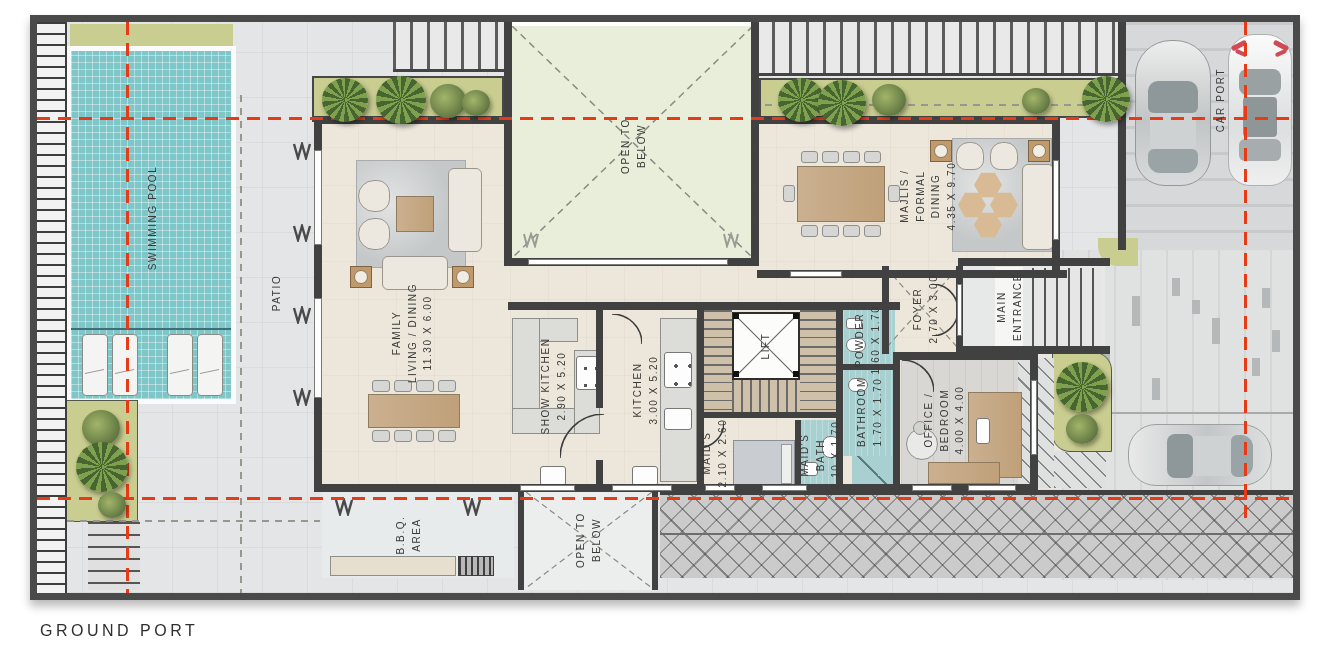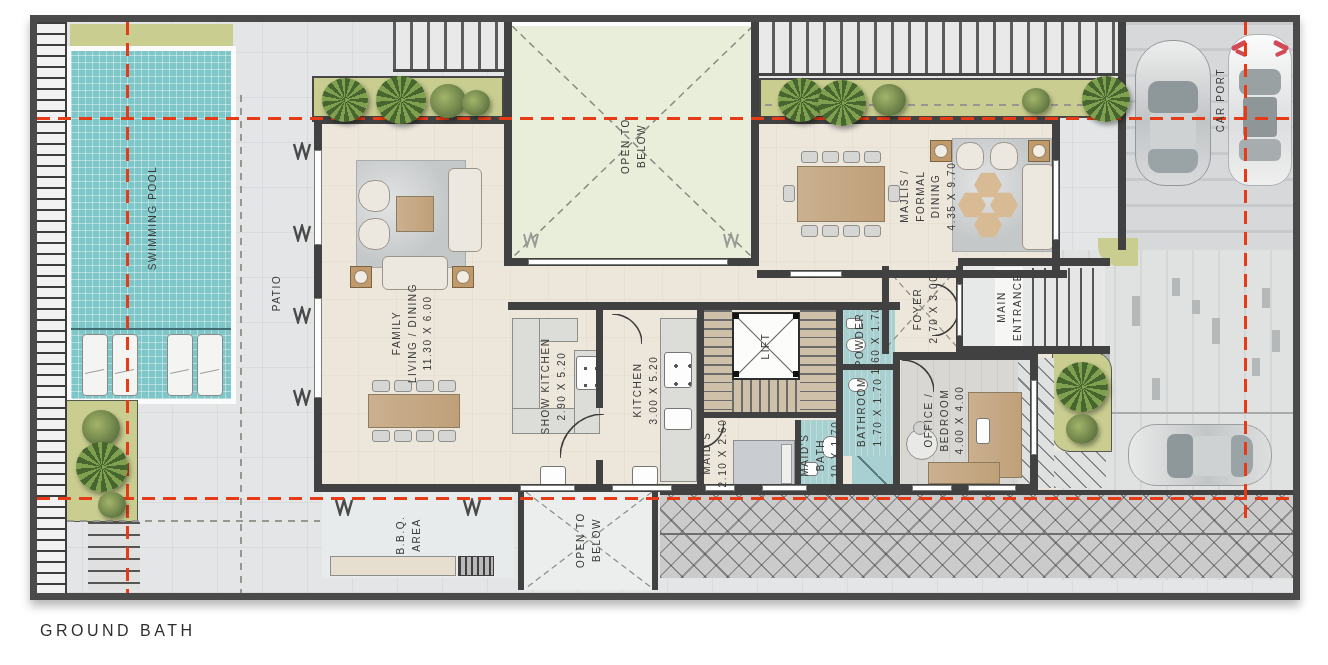--- a/index.html
+++ b/index.html
@@ -384,14 +384,14 @@
       <polyline points="2,2 5,14 9,2 13,14 16,2" fill="none" stroke="#9b9b95" stroke-width="2"></polyline>
     </svg>
 
   <div class="abs red-h" style="left:37px;top:117px;width:1256px;"></div>
   <div class="abs red-h" style="left:37px;top:497px;width:1256px;"></div>
   <div class="abs red-v" style="left:126px;top:22px;height:571px;"></div>
   <div class="abs red-v" style="left:1244px;top:22px;height:498px;"></div>
 
   <div class="abs frame" style="left:30px;top:15px;width:1270px;height:585px;"></div>
 
-  <div class="caption" style="left:40px;top:622px;">GROUND BATH</div>
+  <div class="caption" style="left:40px;top:622px;">GROUND PORT</div>
 </div>
 
 </body></html>

